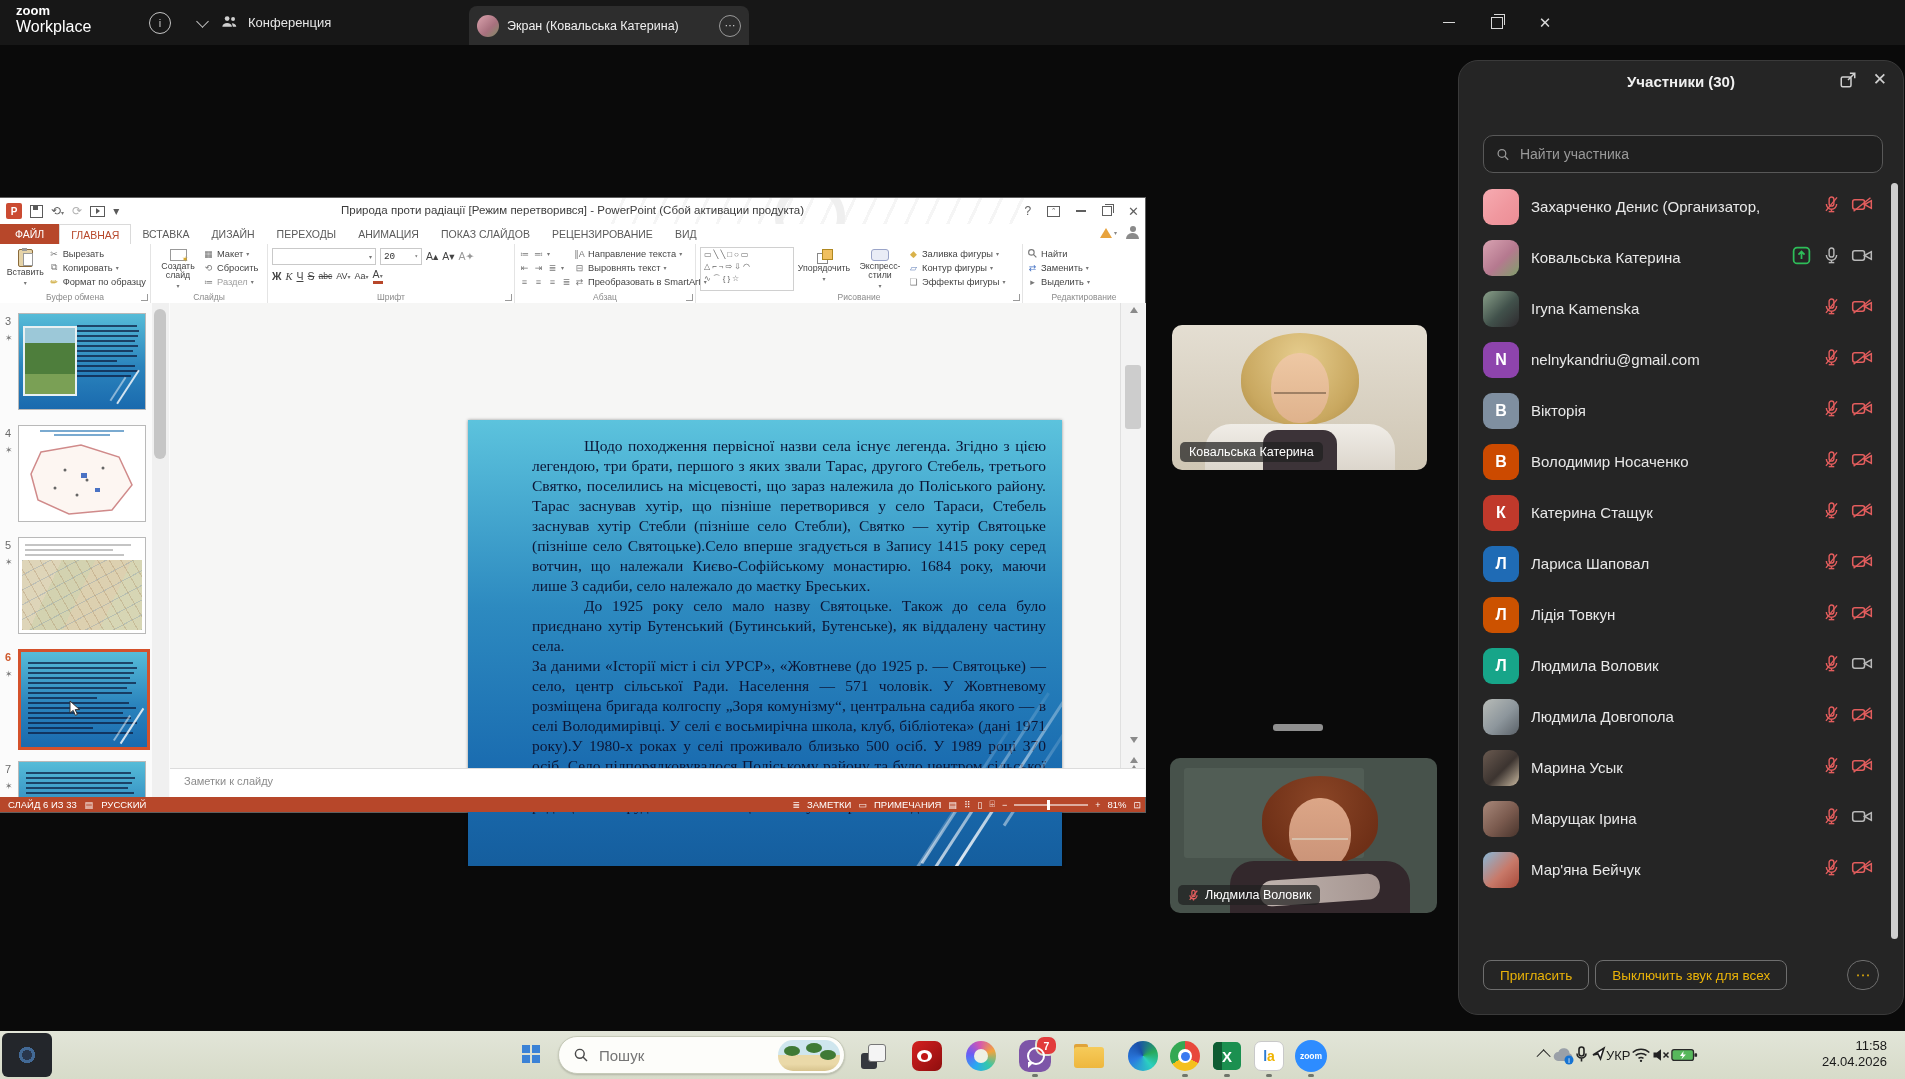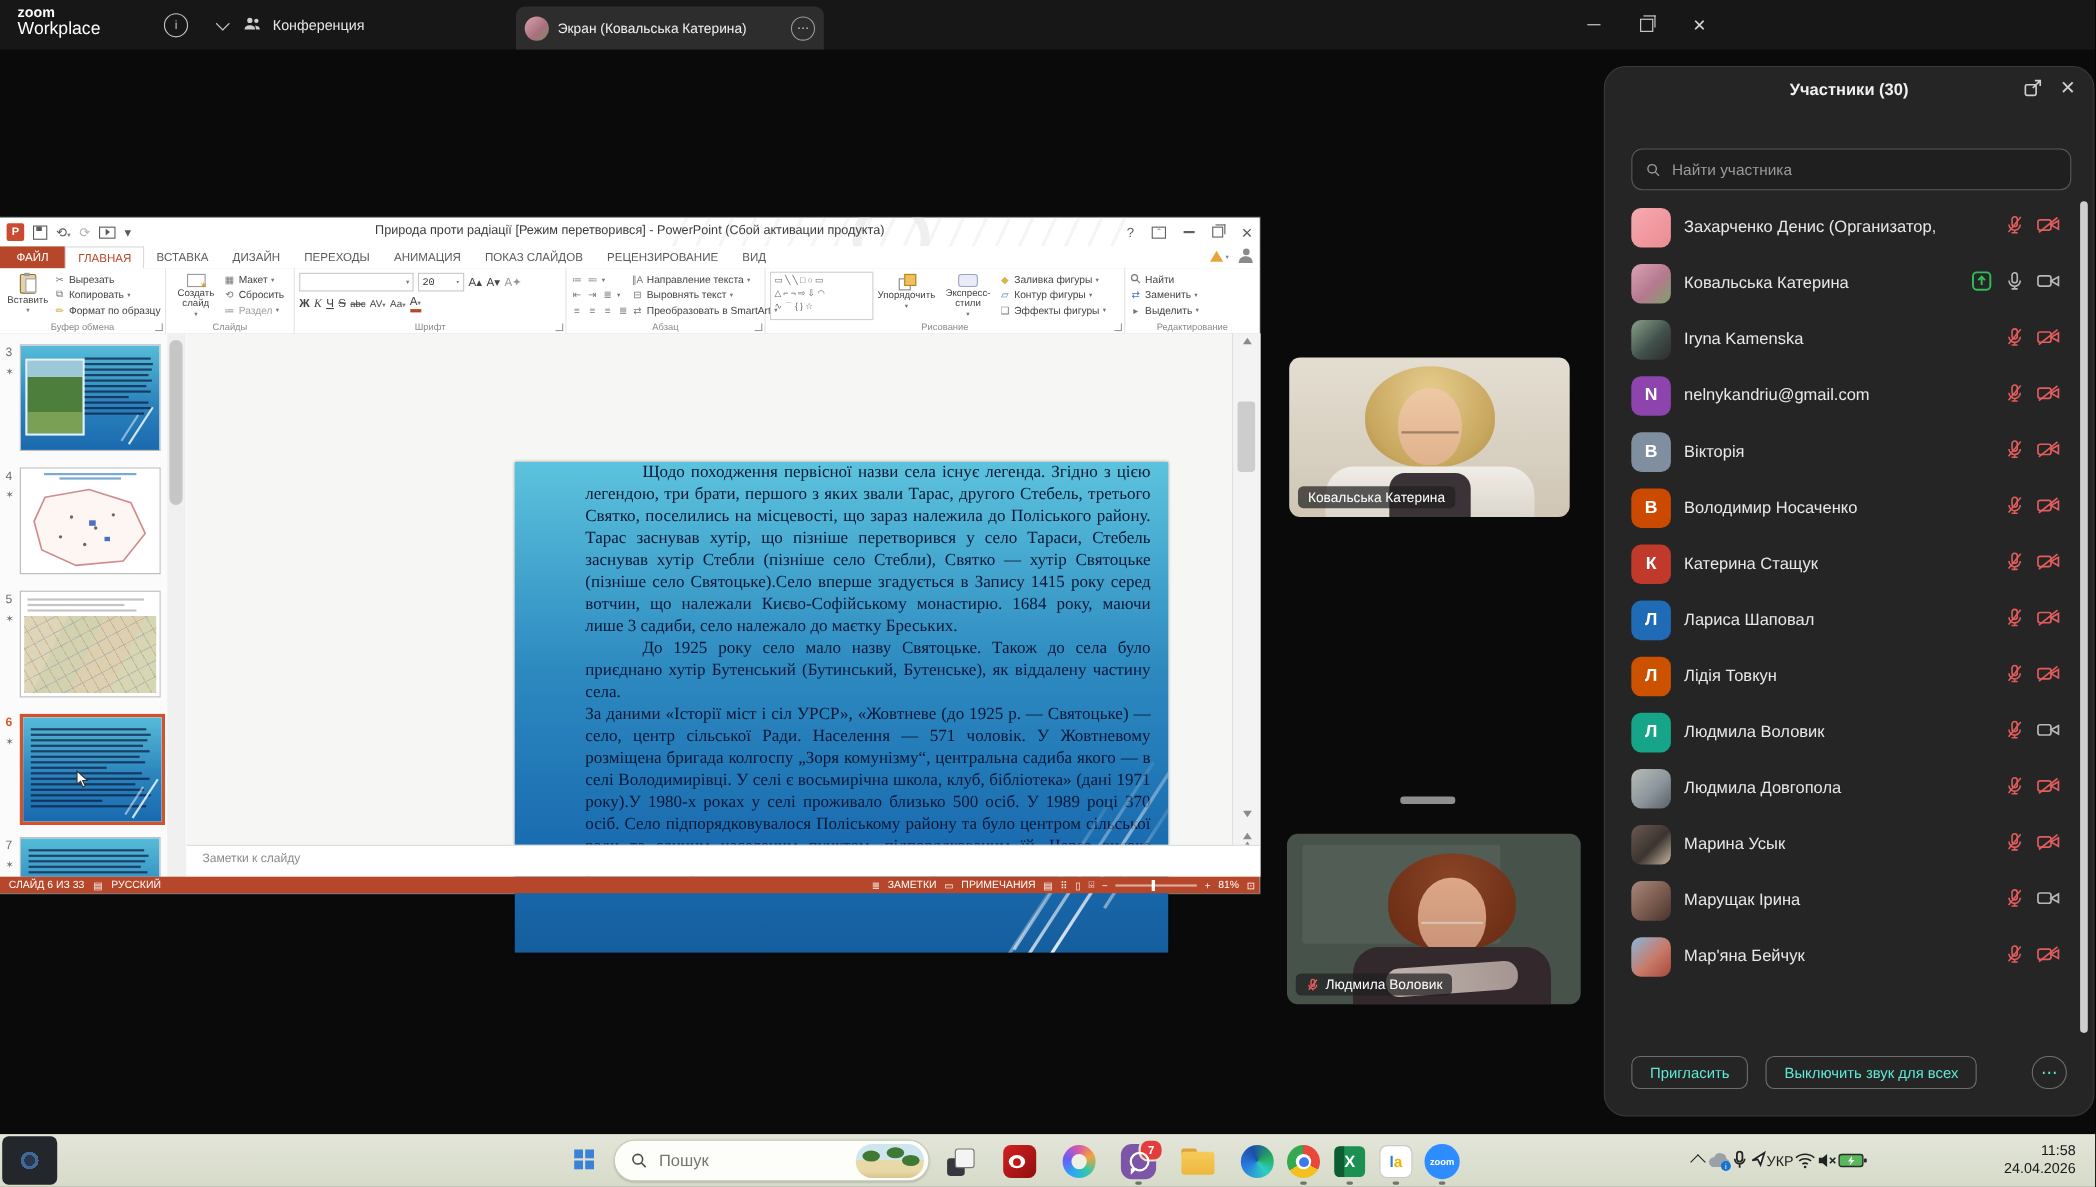--- a/index.html
+++ b/index.html
@@ -94,21 +94,21 @@
     background-blend-mode:multiply;}
   .th-topo::after{content:"";position:absolute;inset:0;opacity:.5;
     background:repeating-linear-gradient(60deg,rgba(150,110,70,.5) 0 1px,transparent 1px 10px),
                repeating-linear-gradient(-28deg,rgba(80,120,170,.45) 0 1px,transparent 1px 13px);}
   .streak{position:absolute;background:rgba(255,255,255,.8);width:2px;transform:rotate(33deg);}
   .lane{position:absolute;left:152px;top:105px;width:17px;height:494px;background:#f0f0f0;}
   .lane .lt{position:absolute;left:2px;width:12px;border-radius:6px;background:#c6c6c6;}
   .canvas{position:absolute;left:170px;top:105px;width:950px;height:465px;background:#f6f6f5;}
   .slide{position:absolute;left:298px;top:117px;width:594px;height:446px;overflow:hidden;
     background:linear-gradient(180deg,#5cc3dd,#2d8ac0 42%,#1a6cb0 78%,#155e9e);box-shadow:0 0 3px rgba(0,0,0,.4);}
-  .sl-text{position:absolute;left:64px;right:16px;top:0;}
+  .sl-text{position:absolute;left:64px;right:16px;top:16px;}
   .sl-p{margin:0;font-family:"Liberation Serif",serif;font-size:15.5px;line-height:20px;color:#0c1636;text-align:justify;}
   .sl-p.ind{text-indent:52px;}
   .sk{position:absolute;width:2.5px;transform:rotate(33deg);background:linear-gradient(rgba(255,255,255,.1),rgba(255,255,255,.9));}
   .vlane{position:absolute;left:1120px;top:105px;width:25px;height:494px;background:#f3f3f3;border-left:1px solid #e0e0e0;}
   .tri-u{width:0;height:0;border-left:4px solid transparent;border-right:4px solid transparent;border-bottom:6px solid #8a8a8a;margin:4px auto;}
   .tri-d{width:0;height:0;border-left:4px solid transparent;border-right:4px solid transparent;border-top:6px solid #8a8a8a;margin:4px auto;}
   .vthumb{position:absolute;left:4px;width:16px;height:64px;background:#cdcdcd;border-radius:3px;}
   .notes{position:absolute;left:170px;top:570px;width:975px;height:29px;background:#fff;border-top:1px solid #dcdcdc;font-size:11px;color:#8c8c8c;padding:6px 0 0 14px;box-sizing:border-box;}
   .statusbar{position:absolute;left:0;top:599px;width:1145px;height:15px;background:#b7472a;color:#fff;font-size:9.5px;display:flex;align-items:center;}
   .statusbar .sp{margin-left:8px;white-space:nowrap;}
@@ -128,21 +128,21 @@
   .p-search{position:absolute;left:24px;top:74px;width:400px;height:38px;border:1px solid #585858;border-radius:10px;background:#1f1f1f;display:flex;align-items:center;gap:8px;padding:0 12px;box-sizing:border-box;}
   .p-search input{background:transparent;border:none;outline:none;color:#e0e0e0;font-size:14px;width:100%;font-family:"Liberation Sans",sans-serif;}
   .p-search input::placeholder{color:#9a9a9a;}
   .p-list{position:absolute;left:0;top:120px;width:430px;}
   .p-row{position:relative;height:51px;display:flex;align-items:center;}
   .p-av{position:absolute;left:24px;width:36px;height:36px;border-radius:9px;display:flex;align-items:center;justify-content:center;color:#fff;font-size:16px;font-weight:bold;overflow:hidden;}
   .p-name{position:absolute;left:72px;right:130px;font-size:15px;color:#e8e8e8;white-space:nowrap;overflow:hidden;}
   .p-ics{position:absolute;right:16px;display:flex;gap:10px;align-items:center;}
   .p-scroll{position:absolute;right:5px;top:122px;width:7px;height:756px;border-radius:4px;background:#dcdcdc;opacity:.92;}
   .p-foot{position:absolute;left:0;bottom:24px;width:100%;display:flex;align-items:center;}
-  .pbtn{height:30px;border:1px solid #6e6e6e;border-radius:8px;background:transparent;color:#5eead4;font-size:13.5px;padding:0 16px;font-family:"Liberation Sans",sans-serif;}
+  .pbtn{height:30px;border:1px solid #6e6e6e;border-radius:8px;background:transparent;color:#eab308;font-size:13.5px;padding:0 16px;font-family:"Liberation Sans",sans-serif;}
   .pbtn.more{width:32px;height:30px;border-radius:16px;padding:0;font-size:15px;}
   
   .taskbar{position:absolute;left:0;top:1031px;width:1905px;height:48px;background:linear-gradient(180deg,#e2e5d8,#d7dbc9);}
   .cwidget{position:absolute;left:2px;top:1033px;width:50px;height:44px;border-radius:6px;background:#23262b;display:flex;align-items:center;justify-content:center;}
   .cwring{width:22px;height:22px;border-radius:50%;background:radial-gradient(circle,#2a3a55 0 5px,#4a7ab0 5px 8px,transparent 8px);opacity:.8;}
   .winbtn11{position:absolute;left:522px;top:1045px;display:grid;grid-template-columns:8px 8px;grid-template-rows:8px 8px;gap:1.5px;}
   .winbtn11 div{background:#3b82d6;}
   .spill{position:absolute;left:558px;top:1036px;width:287px;height:38px;background:#fdfdfa;border:1px solid #c6cab8;border-radius:19px;display:flex;align-items:center;gap:8px;padding:0 0 0 14px;box-sizing:border-box;box-shadow:0 1px 2px rgba(0,0,0,.18);}
   .spill input{border:none;outline:none;background:transparent;font-size:15px;color:#4a4a4a;width:150px;font-family:"Liberation Sans",sans-serif;}
   .palm{position:absolute;right:4px;top:3px;width:62px;height:31px;border-radius:15px;overflow:hidden;
@@ -892,21 +892,21 @@
                 <rect x="2" y="5.5" width="14" height="11" rx="2.5"></rect>
                 <path d="M16 11l8-4.5v9z"></path>
                 <line x1="3" y1="19" x2="23" y2="3"></line>
               </svg></div>
           </div>
         </div>
       </div>
     <div class="p-scroll"></div>
     <div class="p-foot">
       <button class="pbtn" style="margin-left:24px;">Пригласить</button>
-      <button class="pbtn" style="margin-left:16px;">Выключить звук для всех</button>
+      <button class="pbtn" style="margin-left:6px;">Выключить звук для всех</button>
       <button class="pbtn more" style="margin-left:auto;margin-right:24px;">⋯</button>
     </div>
   </div>
 
   <div class="taskbar"></div>
   <div class="cwidget">
       <div class="cwring"></div>
     </div>
   <div class="winbtn11">
       <div></div>

